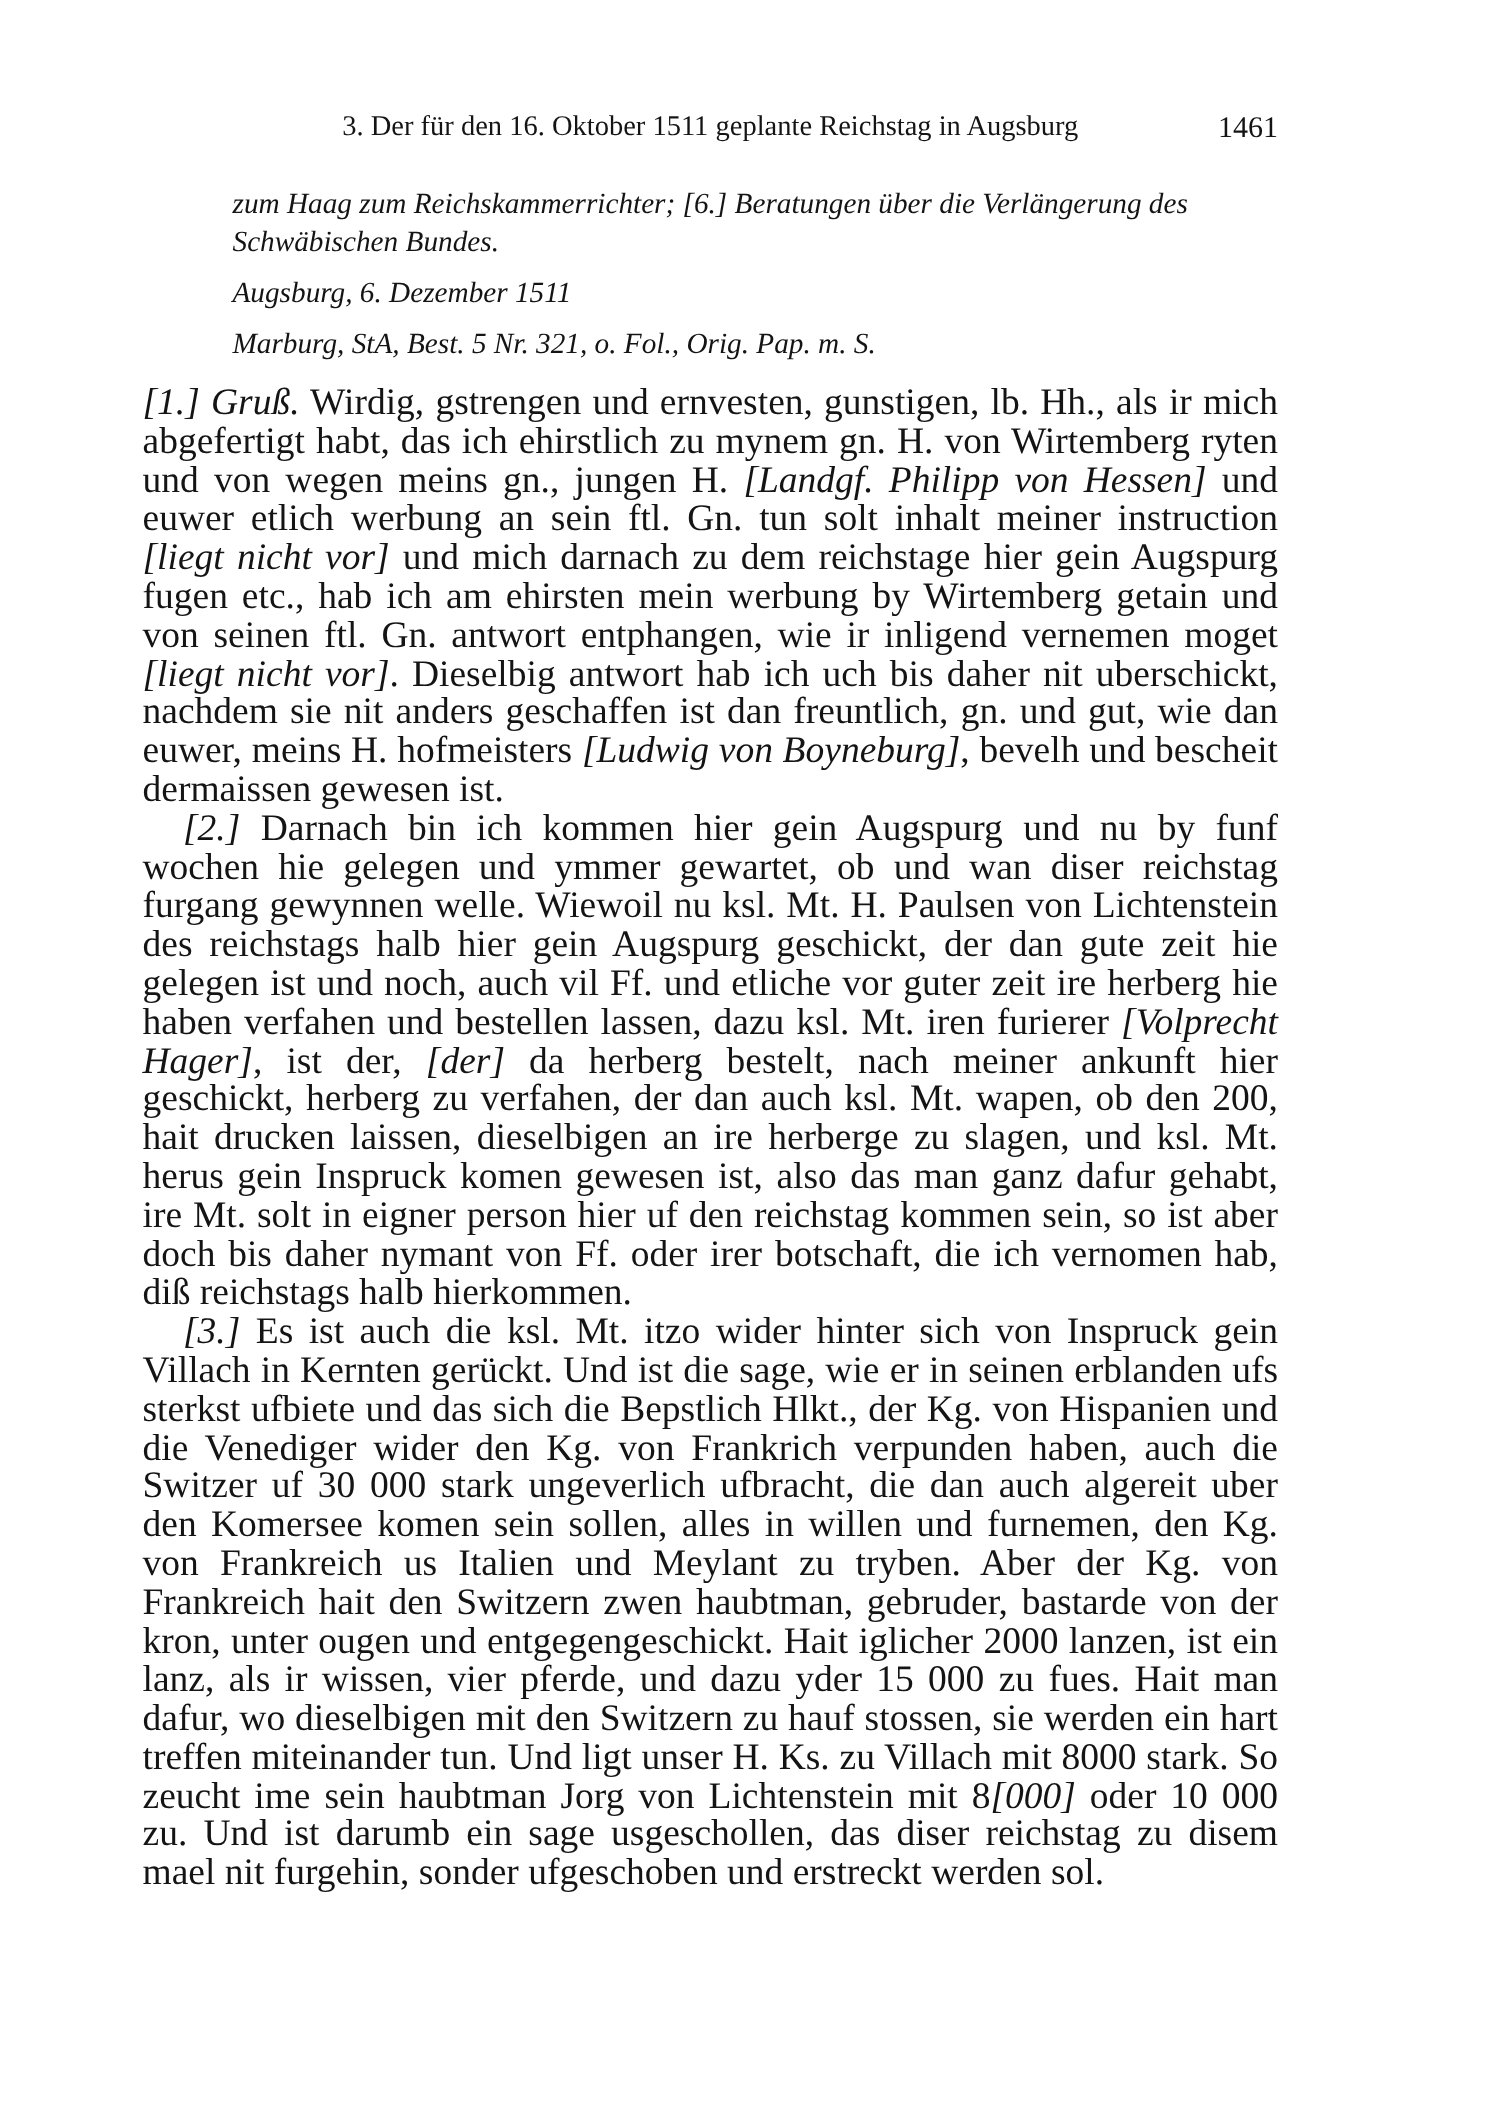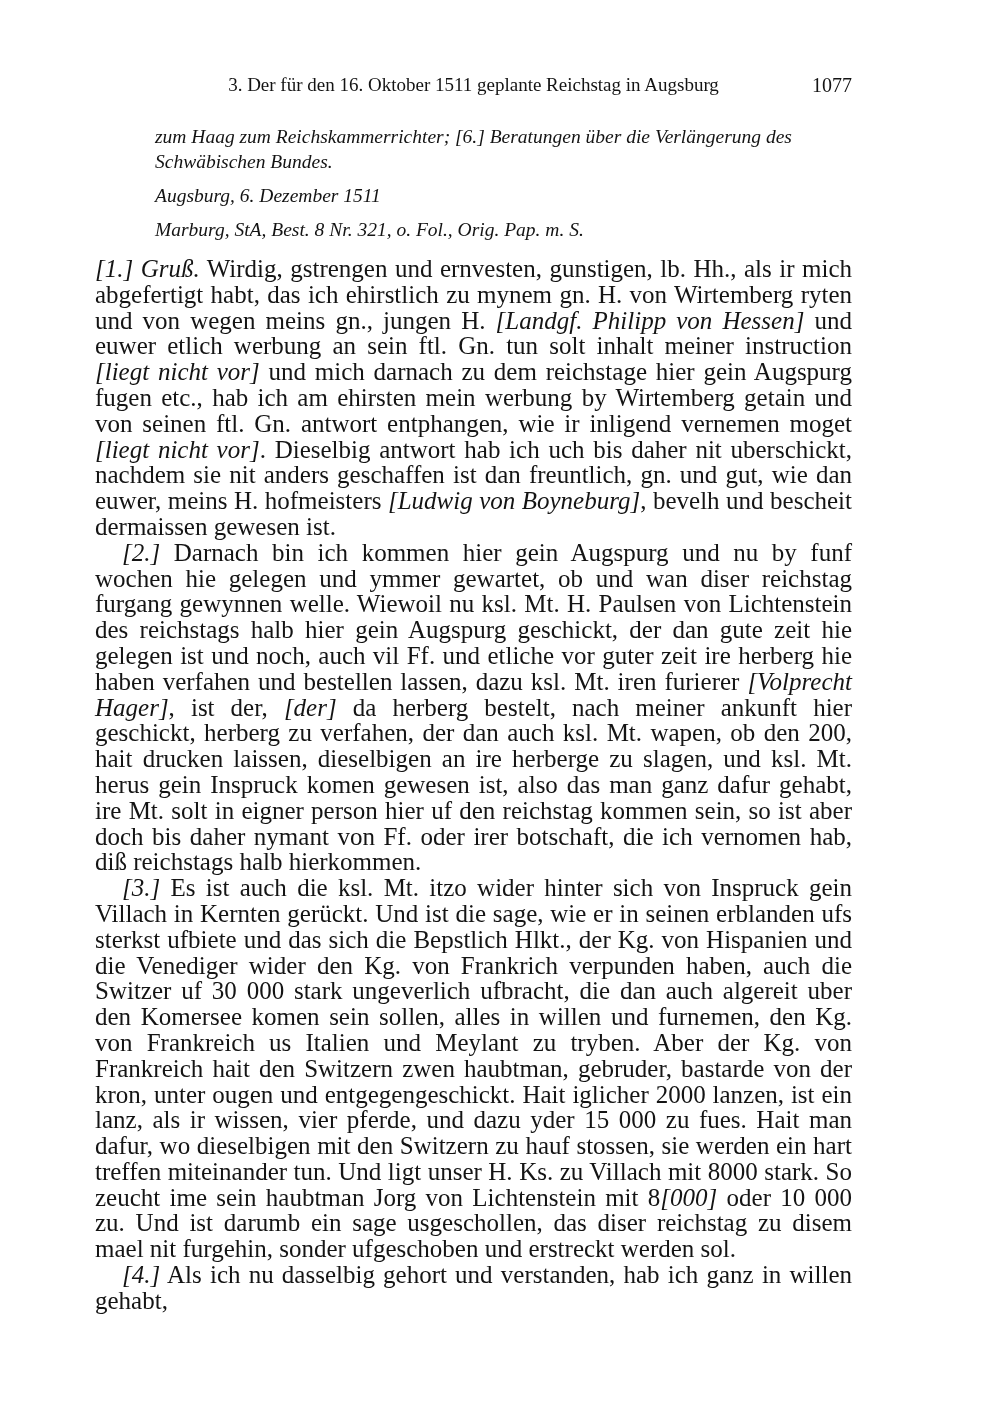--- a/index.html
+++ b/index.html
@@ -75,30 +75,29 @@
   }
 </style>
 </head>
 <body>
 
 <div class="page">
   <div class="content">
 
     <div class="running-head">
       <div class="rh-title">3. Der für den 16. Oktober 1511 geplante Reichstag in Augsburg</div>
-      <div class="rh-num">1077</div>
+      <div class="rh-num">1461</div>
     </div>
 
     <div class="summary">
       <p>zum Haag zum Reichskammerrichter; [6.] Beratungen über die Verlängerung des Schwäbischen Bundes.</p>
       <p>Augsburg, 6. Dezember 1511</p>
-      <p>Marburg, StA, Best. 8 Nr. 321, o. Fol., Orig. Pap. m. S.</p>
+      <p>Marburg, StA, Best. 5 Nr. 321, o. Fol., Orig. Pap. m. S.</p>
     </div>
 
     <div class="body-text">
         <p class=""><span class="it">[1.] Gruß.</span><span class="rm"> Wirdig, gstrengen und ernvesten, gunstigen, lb. Hh., als ir mich abgefertigt habt, das ich ehirstlich zu mynem gn. H. von Wirtemberg ryten und von wegen meins gn., jungen H. </span><span class="it">[Landgf. Philipp von Hessen]</span><span class="rm"> und euwer etlich werbung an sein ftl. Gn. tun solt inhalt meiner instruction </span><span class="it">[liegt nicht vor]</span><span class="rm"> und mich darnach zu dem reichstage hier gein Augspurg fugen etc., hab ich am ehirsten mein werbung by Wirtemberg getain und von seinen ftl. Gn. antwort entphangen, wie ir inligend vernemen moget </span><span class="it">[liegt nicht vor]</span><span class="rm">. Dieselbig antwort hab ich uch bis daher nit uberschickt, nachdem sie nit anders geschaffen ist dan freuntlich, gn. und gut, wie dan euwer, meins H. hofmeisters </span><span class="it">[Ludwig von Boyneburg]</span><span class="rm">, bevelh und bescheit dermaissen gewesen ist.</span></p>
         <p class="indent"><span class="it">[2.]</span><span class="rm"> Darnach bin ich kommen hier gein Augspurg und nu by funf wochen hie gelegen und ymmer gewartet, ob und wan diser reichstag furgang gewynnen welle. Wiewoil nu ksl. Mt. H. Paulsen von Lichtenstein des reichstags halb hier gein Augspurg geschickt, der dan gute zeit hie gelegen ist und noch, auch vil Ff. und etliche vor guter zeit ire herberg hie haben verfahen und bestellen lassen, dazu ksl. Mt. iren furierer </span><span class="it">[Volprecht Hager]</span><span class="rm">, ist der, </span><span class="it">[der]</span><span class="rm"> da herberg bestelt, nach meiner ankunft hier geschickt, herberg zu verfahen, der dan auch ksl. Mt. wapen, ob den 200, hait drucken laissen, dieselbigen an ire herberge zu slagen, und ksl. Mt. herus gein Inspruck komen gewesen ist, also das man ganz dafur gehabt, ire Mt. solt in eigner person hier uf den reichstag kommen sein, so ist aber doch bis daher nymant von Ff. oder irer botschaft, die ich vernomen hab, diß reichstags halb hierkommen.</span></p>
         <p class="indent"><span class="it">[3.]</span><span class="rm"> Es ist auch die ksl. Mt. itzo wider hinter sich von Inspruck gein Villach in Kernten gerückt. Und ist die sage, wie er in seinen erblanden ufs sterkst ufbiete und das sich die Bepstlich Hlkt., der Kg. von Hispanien und die Venediger wider den Kg. von Frankrich verpunden haben, auch die Switzer uf 30 000 stark ungeverlich ufbracht, die dan auch algereit uber den Komersee komen sein sollen, alles in willen und furnemen, den Kg. von Frankreich us Italien und Meylant zu tryben. Aber der Kg. von Frankreich hait den Switzern zwen haubtman, gebruder, bastarde von der kron, unter ougen und entgegengeschickt. Hait iglicher 2000 lanzen, ist ein lanz, als ir wissen, vier pferde, und dazu yder 15 000 zu fues. Hait man dafur, wo dieselbigen mit den Switzern zu hauf stossen, sie werden ein hart treffen miteinander tun. Und ligt unser H. Ks. zu Villach mit 8000 stark. So zeucht ime sein haubtman Jorg von Lichtenstein mit 8</span><span class="it">[000]</span><span class="rm"> oder 10 000 zu. Und ist darumb ein sage usgeschollen, das diser reichstag zu disem mael nit furgehin, sonder ufgeschoben und erstreckt werden sol.</span></p>
-        <p class="indent"><span class="it">[4.]</span><span class="rm"> Als ich nu dasselbig gehort und verstanden, hab ich ganz in willen gehabt,</span></p>
       </div>
 
   </div>
 </div>
 
 </body></html>

